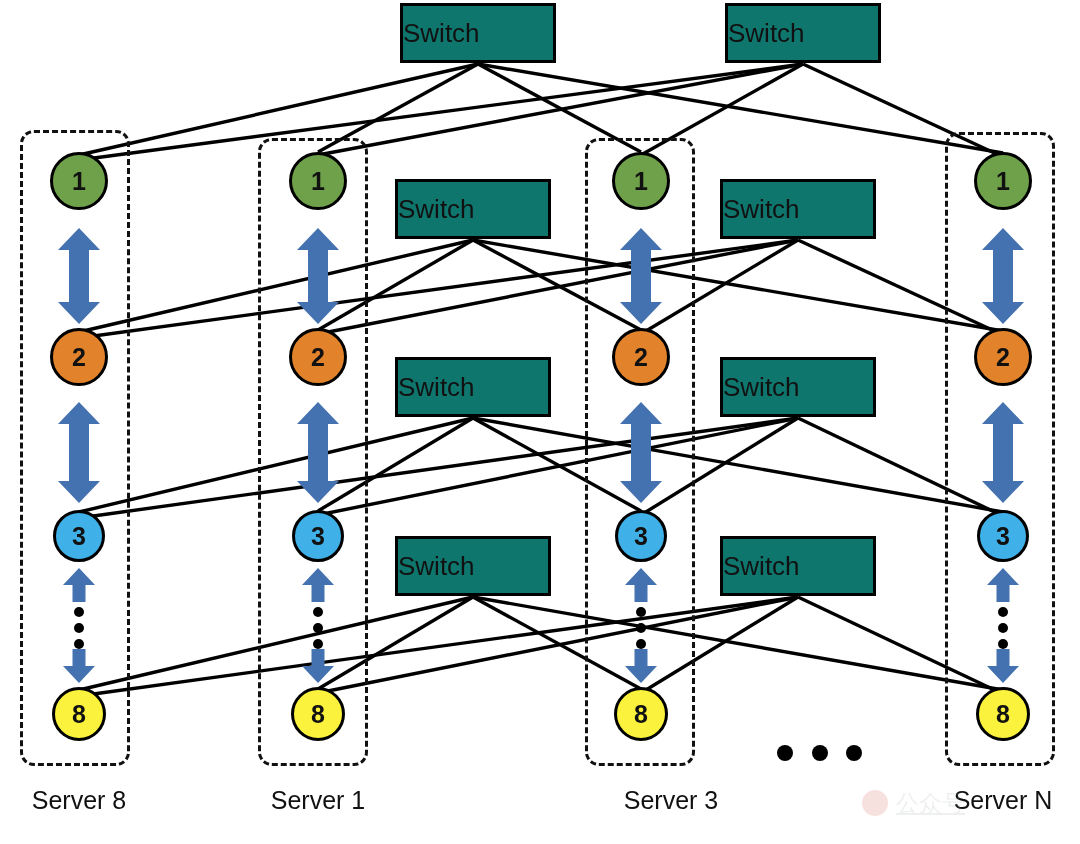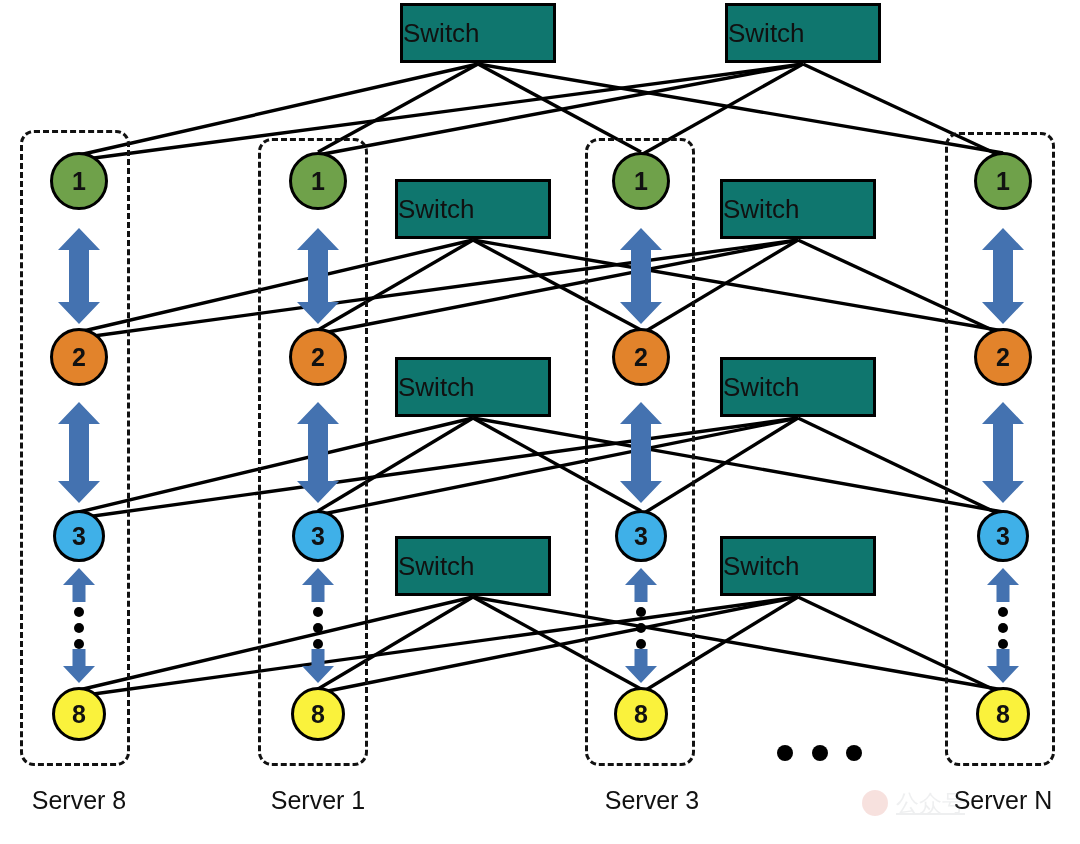--- a/index.html
+++ b/index.html
@@ -256,21 +256,21 @@
         <span>3</span>
       </div>
       <div class="node" style="left: 976px; top: 687px; width: 54px; height: 54px; background: rgb(250, 242, 60);">
         <span>8</span>
       </div>
     </div>
 
   <div id="server-labels">
       <div class="server-label" style="left: -1px; top: 786px; width: 160px;">Server 8</div>
       <div class="server-label" style="left: 238px; top: 786px; width: 160px;">Server 1</div>
-      <div class="server-label" style="left: 572px; top: 786px; width: 160px;">Server 3</div>
+      <div class="server-label" style="left: 591px; top: 786px; width: 160px;">Server 3</div>
       <div class="server-label" style="left: 923px; top: 786px; width: 160px;">Server N</div>
     </div>
 
   <div id="bottom-ellipsis">
       <div class="ell-dot" style="left: 777px; top: 745px; width: 16px; height: 16px;"></div>
       <div class="ell-dot" style="left: 812px; top: 745px; width: 16px; height: 16px;"></div>
       <div class="ell-dot" style="left: 846px; top: 745px; width: 16px; height: 16px;"></div>
     </div>
 
   <div class="watermark" id="wm" style="left: 862px; top: 788px;">

